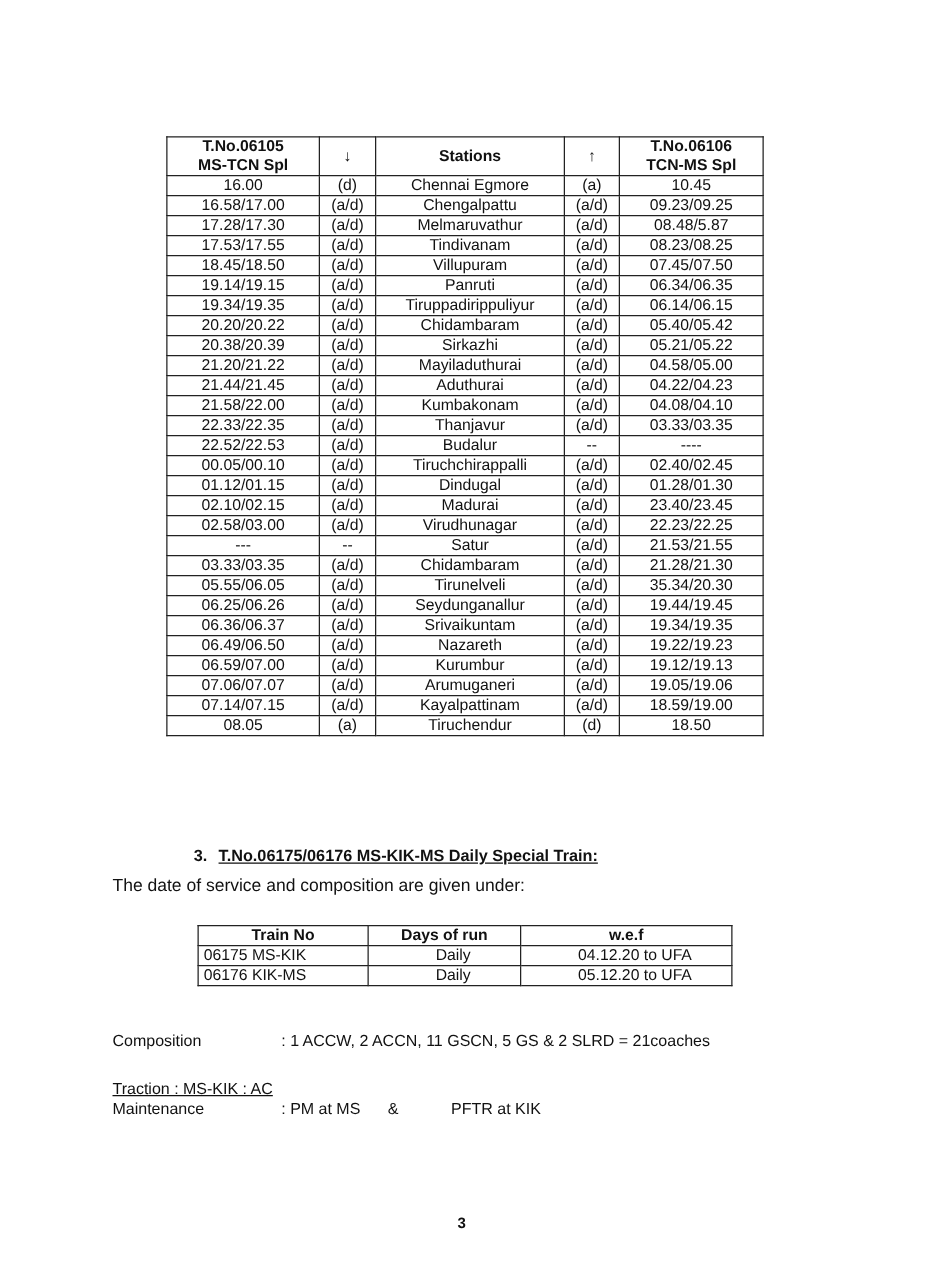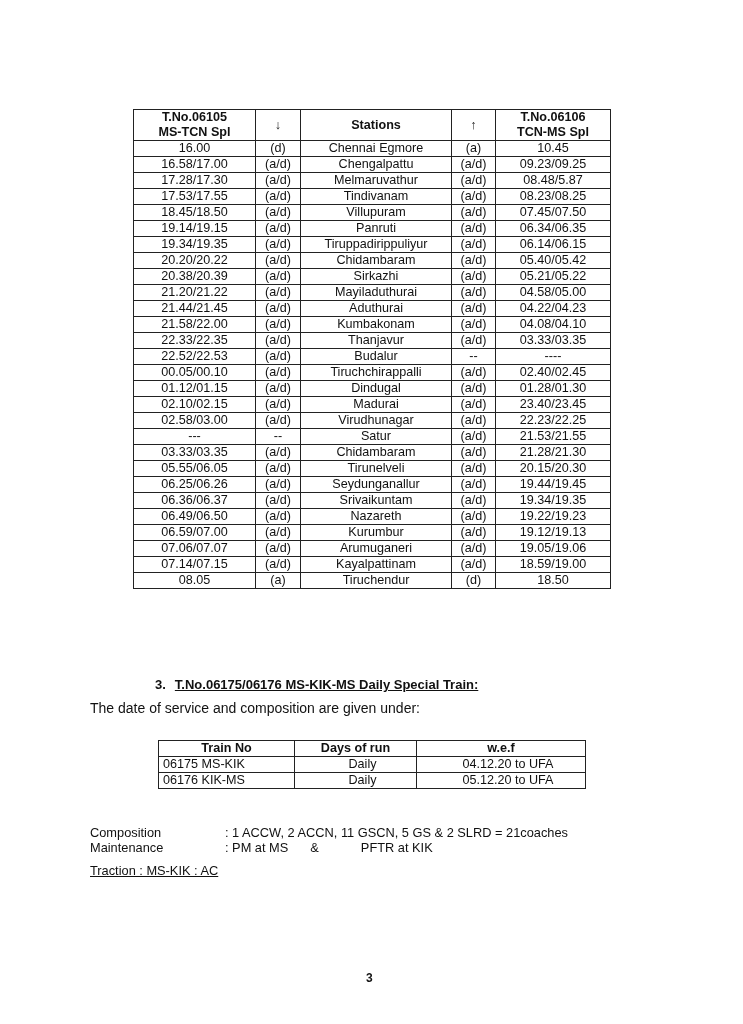--- a/index.html
+++ b/index.html
@@ -184,21 +184,21 @@
         <td>(a/d)</td>
         <td>Chidambaram</td>
         <td>(a/d)</td>
         <td>21.28/21.30</td>
       </tr>
       <tr>
         <td>05.55/06.05</td>
         <td>(a/d)</td>
         <td>Tirunelveli</td>
         <td>(a/d)</td>
-        <td>20.15/20.30</td>
+        <td>35.34/20.30</td>
       </tr>
       <tr>
         <td>06.25/06.26</td>
         <td>(a/d)</td>
         <td>Seydunganallur</td>
         <td>(a/d)</td>
         <td>19.44/19.45</td>
       </tr>
       <tr>
         <td>06.36/06.37</td>
@@ -269,18 +269,18 @@
       <td class="l">06176 KIK-MS</td>
       <td class="c">Daily</td>
       <td class="c">05.12.20 to UFA</td>
     </tr>
   </tbody>
 </table>
 
 <div class="info" style="top:809px;">
   <span class="lbl">Composition</span><span>: 1 ACCW, 2 ACCN, 11 GSCN, 5 GS &amp; 2 SLRD = 21coaches</span>
 </div>
-<div class="info" style="top:824px;">
+<div class="info" style="top:863px;">
   <span class="lbl">Maintenance</span><span>: PM at MS</span><span style="margin-left:22px;">&amp;</span><span style="margin-left:42px;">PFTR at KIK</span>
 </div>
 <div class="info" style="top:847px;text-decoration:underline;">Traction : MS-KIK : AC</div>
 
 <div class="page-no">3</div>
 
 </body></html>

